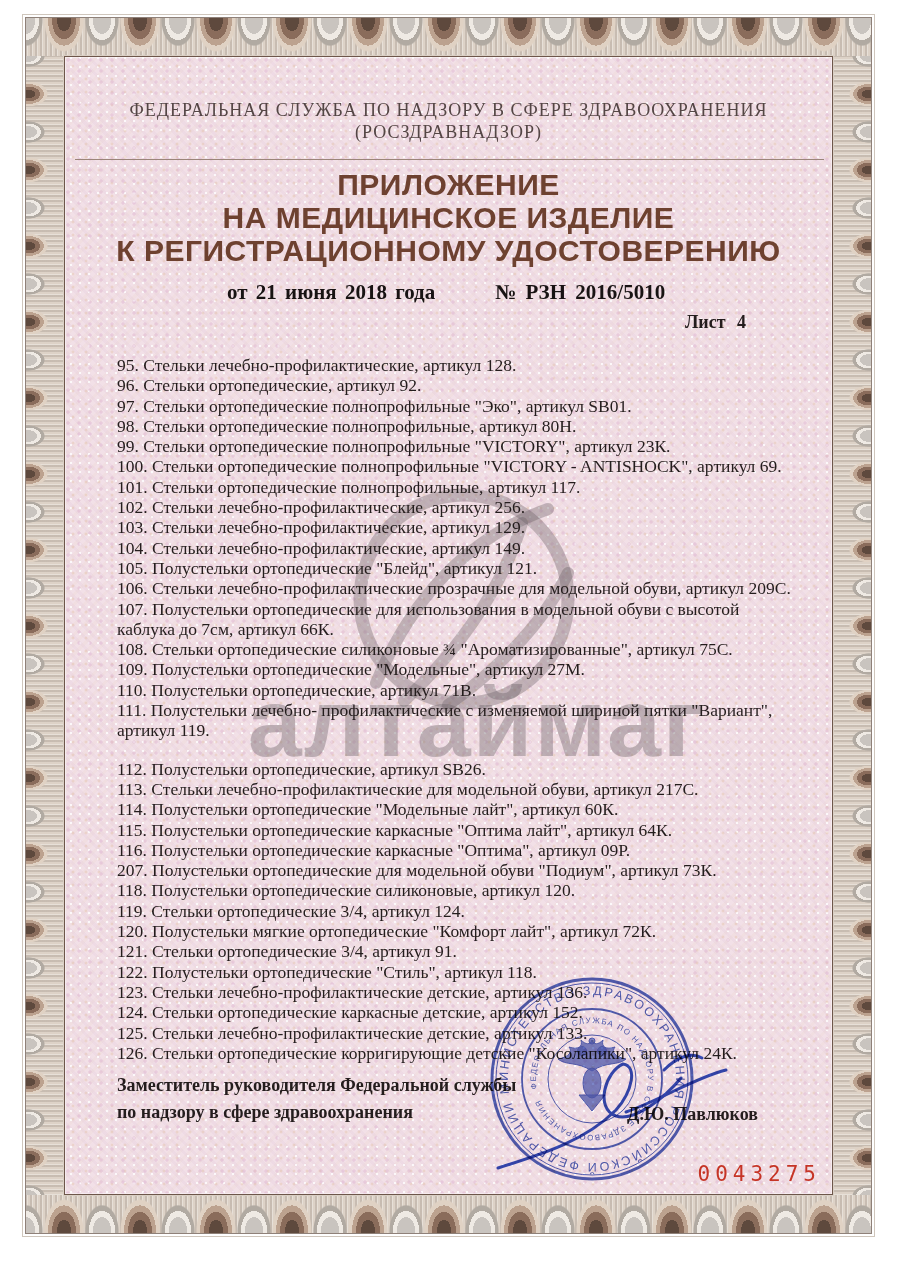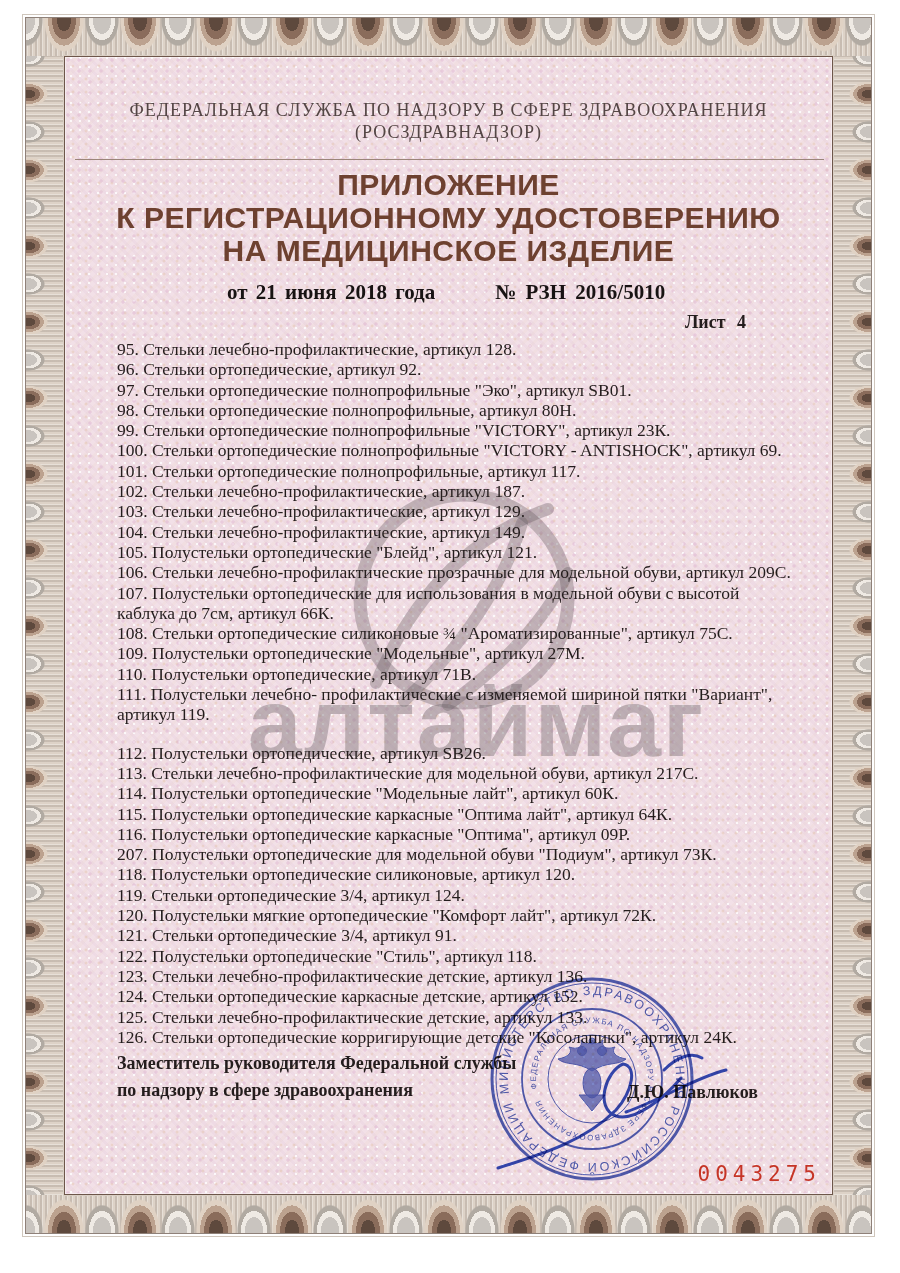--- a/index.html
+++ b/index.html
@@ -79,24 +79,24 @@
   .divider{border:none;border-top:1px solid #9b8579;margin:16px 8px 0 10px;}
   .doc-title{margin-top:8px;text-align:center;color:#6e4130;
     font-family:"Liberation Sans",sans-serif;font-weight:800;
     font-size:30px;line-height:33px;letter-spacing:0.5px;}
   .meta-row{margin-top:13px;display:flex;padding-left:162px;gap:60px;
     font-weight:bold;font-size:21px;color:#181313;}
   .meta-date{word-spacing:3px;}
   .meta-number{word-spacing:4px;}
   .sheet{margin-top:7px;text-align:right;padding-right:86px;
     font-weight:bold;font-size:18px;word-spacing:7px;color:#241d1d;}
-  .items{margin-top:6px;padding:0 37px 0 52px;font-size:17.5px;line-height:20.3px;}
+  .items{margin-top:22px;padding:0 37px 0 52px;font-size:17.5px;line-height:20.3px;}
   .items .item{margin:0;}
   .items .item:nth-child(18){margin-top:18px;}
-  .signoff{position:relative;margin-top:3px;padding:0 57px 0 52px;
+  .signoff{position:relative;margin-top:9px;padding:0 57px 0 52px;
     font-weight:bold;font-size:18px;line-height:27px;}
   .signer{position:absolute;right:74px;top:29px;}
 
   .serial{position:absolute;z-index:4;right:50px;top:1144px;
     font-family:"DejaVu Sans Mono",monospace;font-size:21px;font-weight:500;
     letter-spacing:5px;color:#c63526;}
 
   
   .stamp{position:absolute;z-index:3;left:456px;top:951px;width:220px;height:220px;
     mix-blend-mode:multiply;opacity:0.88;}
@@ -126,40 +126,40 @@
     <div class="content">
       <div class="agency">
         <div>ФЕДЕРАЛЬНАЯ СЛУЖБА ПО НАДЗОРУ В СФЕРЕ ЗДРАВООХРАНЕНИЯ</div>
         <div>(РОСЗДРАВНАДЗОР)</div>
       </div>
 
       <hr class="divider">
 
       <div class="doc-title">
         <div>ПРИЛОЖЕНИЕ</div>
+        <div>НА МЕДИЦИНСКОЕ ИЗДЕЛИЕ</div>
         <div>К РЕГИСТРАЦИОННОМУ УДОСТОВЕРЕНИЮ</div>
-        <div>НА МЕДИЦИНСКОЕ ИЗДЕЛИЕ</div>
       </div>
 
       <div class="meta-row">
         <span class="meta-date">от 21 июня 2018 года</span>
         <span class="meta-number">№ РЗН 2016/5010</span>
       </div>
 
       <div class="sheet">Лист 4</div>
 
       <div class="items">
           <div class="item">95. Стельки лечебно-профилактические, артикул 128.</div>
           <div class="item">96. Стельки ортопедические, артикул 92.</div>
           <div class="item">97. Стельки ортопедические полнопрофильные "Эко", артикул SB01.</div>
           <div class="item">98. Стельки ортопедические полнопрофильные, артикул 80Н.</div>
           <div class="item">99. Стельки ортопедические полнопрофильные "VICTORY", артикул 23К.</div>
           <div class="item">100. Стельки ортопедические полнопрофильные "VICTORY - ANTISHOCK", артикул 69.</div>
           <div class="item">101. Стельки ортопедические полнопрофильные, артикул 117.</div>
-          <div class="item">102. Стельки лечебно-профилактические, артикул 187.</div>
+          <div class="item">102. Стельки лечебно-профилактические, артикул 256.</div>
           <div class="item">103. Стельки лечебно-профилактические, артикул 129.</div>
           <div class="item">104. Стельки лечебно-профилактические, артикул 149.</div>
           <div class="item">105. Полустельки ортопедические "Блейд", артикул 121.</div>
           <div class="item">106. Стельки лечебно-профилактические прозрачные для модельной обуви, артикул 209С.</div>
           <div class="item">107. Полустельки ортопедические для использования в модельной обуви с высотой каблука до 7см, артикул 66К.</div>
           <div class="item">108. Стельки ортопедические силиконовые ¾ "Ароматизированные", артикул 75С.</div>
           <div class="item">109. Полустельки ортопедические "Модельные", артикул 27М.</div>
           <div class="item">110. Полустельки ортопедические, артикул 71В.</div>
           <div class="item">111. Полустельки лечебно- профилактические с изменяемой шириной пятки "Вариант", артикул 119.</div>
           <div class="item">112. Полустельки ортопедические, артикул SB26.</div>

